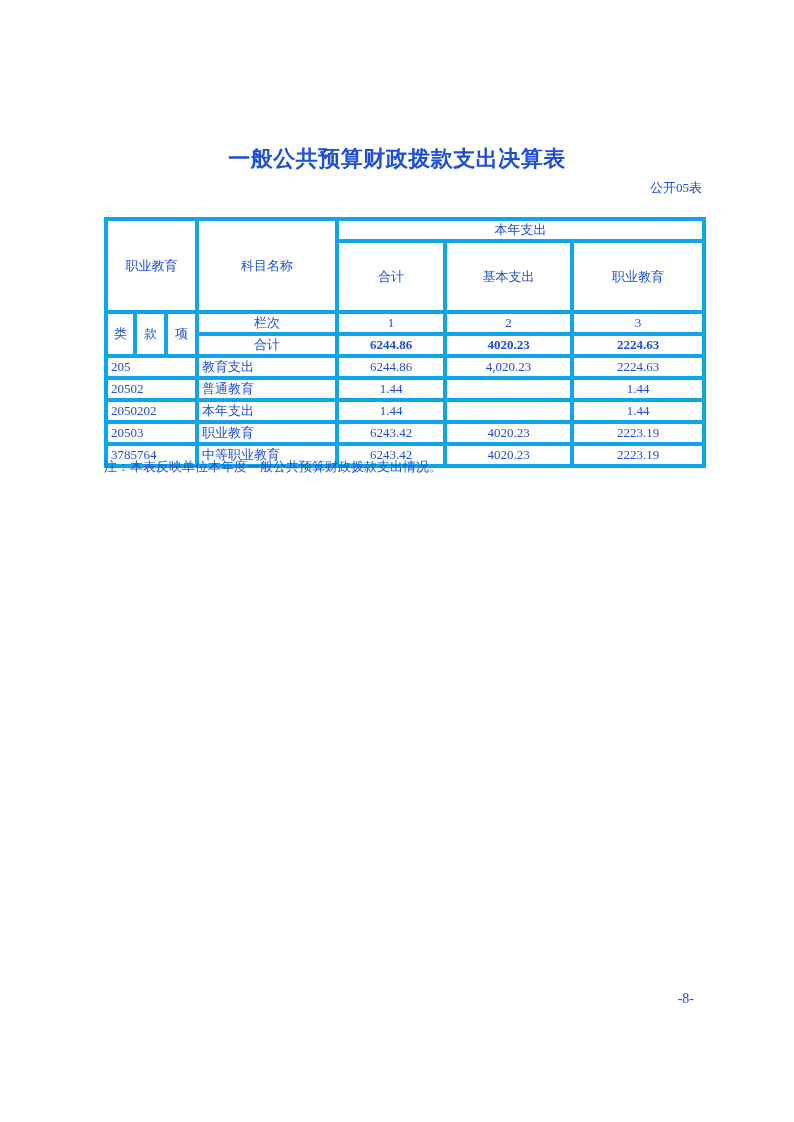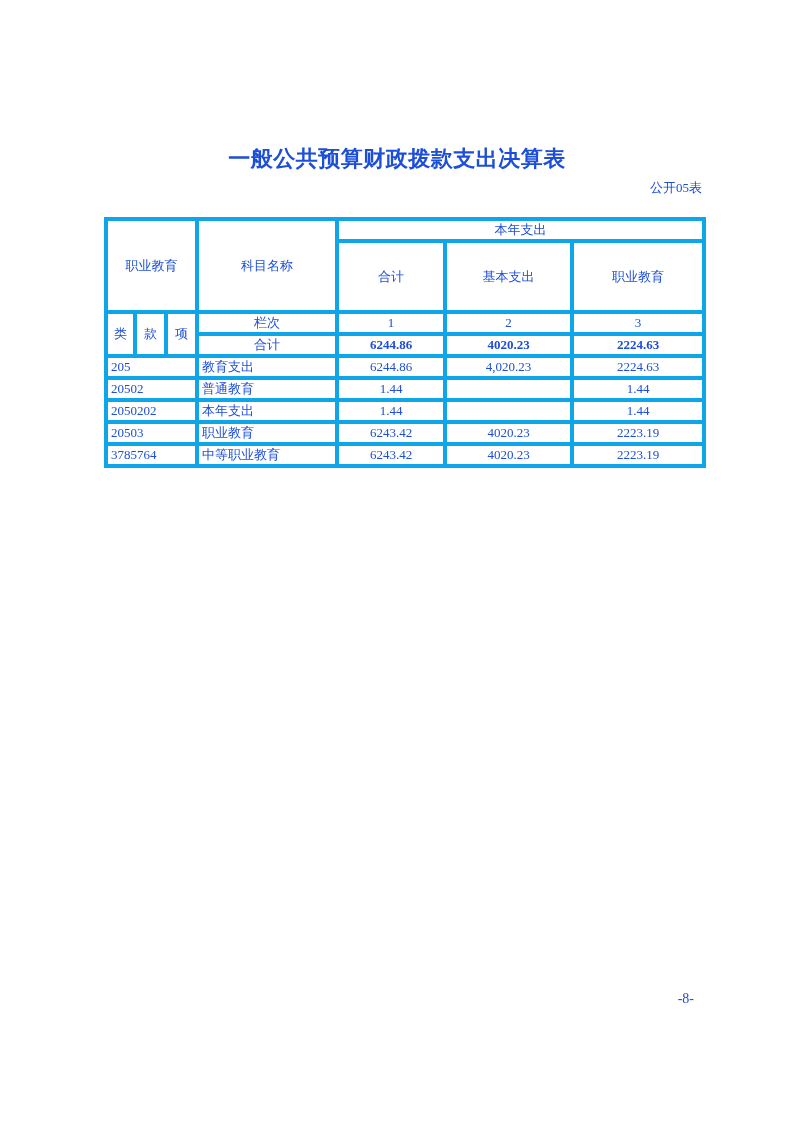--- a/index.html
+++ b/index.html
@@ -159,16 +159,17 @@
       <tr style="height:20px">
         <td colspan="3" class="l">3785764</td>
         <td class="l">中等职业教育</td>
         <td class="num">6243.42</td>
         <td class="num">4020.23</td>
         <td class="num">2223.19</td>
       </tr>
     </tbody>
   </table>
 
+  <div class="note">注：本表反映单位本年度一般公共预算财政拨款支出情况。</div>
 
   <div class="page-number">-8-</div>
 
 </div>
 
 </body></html>

